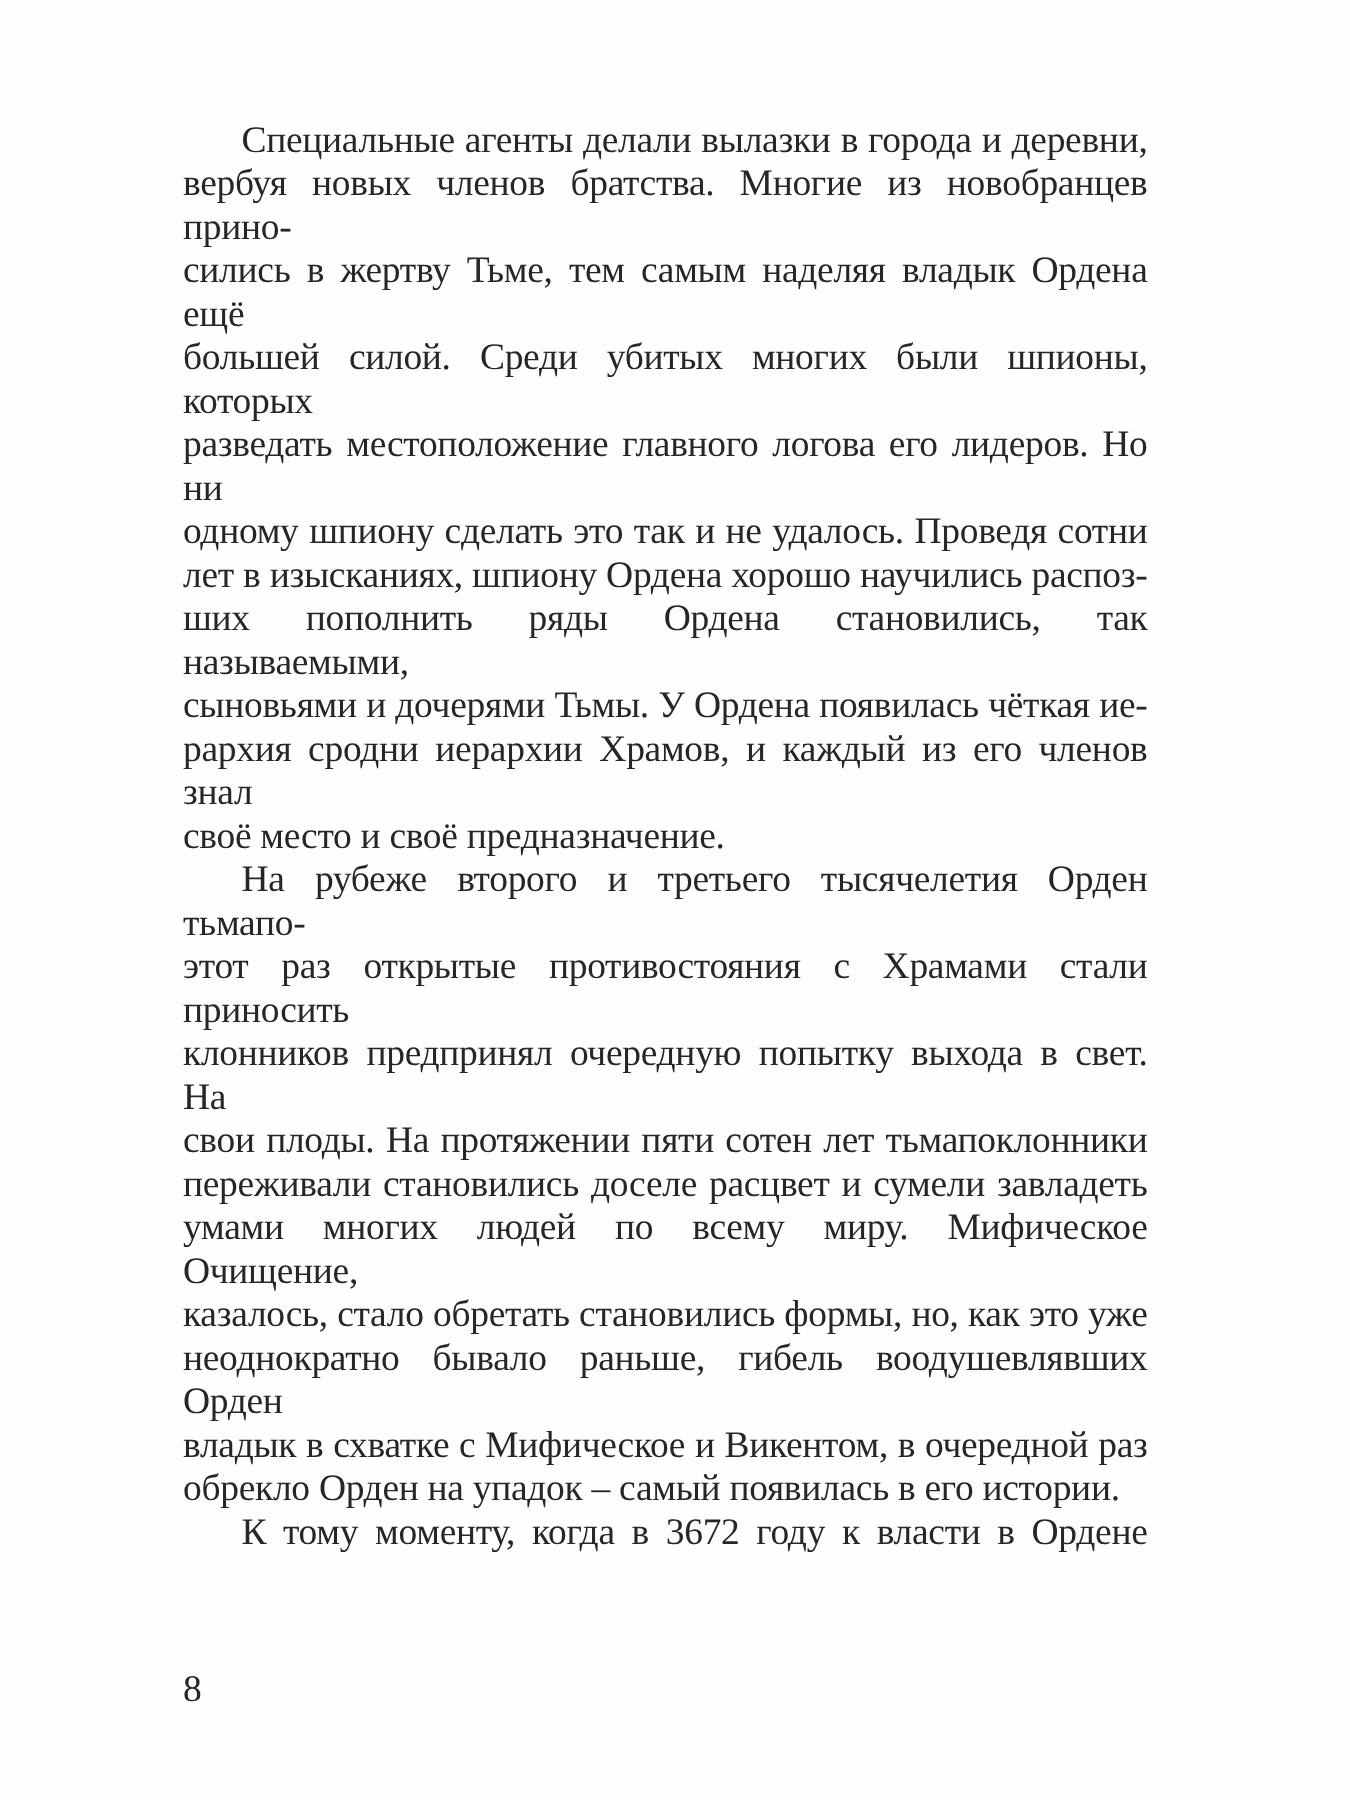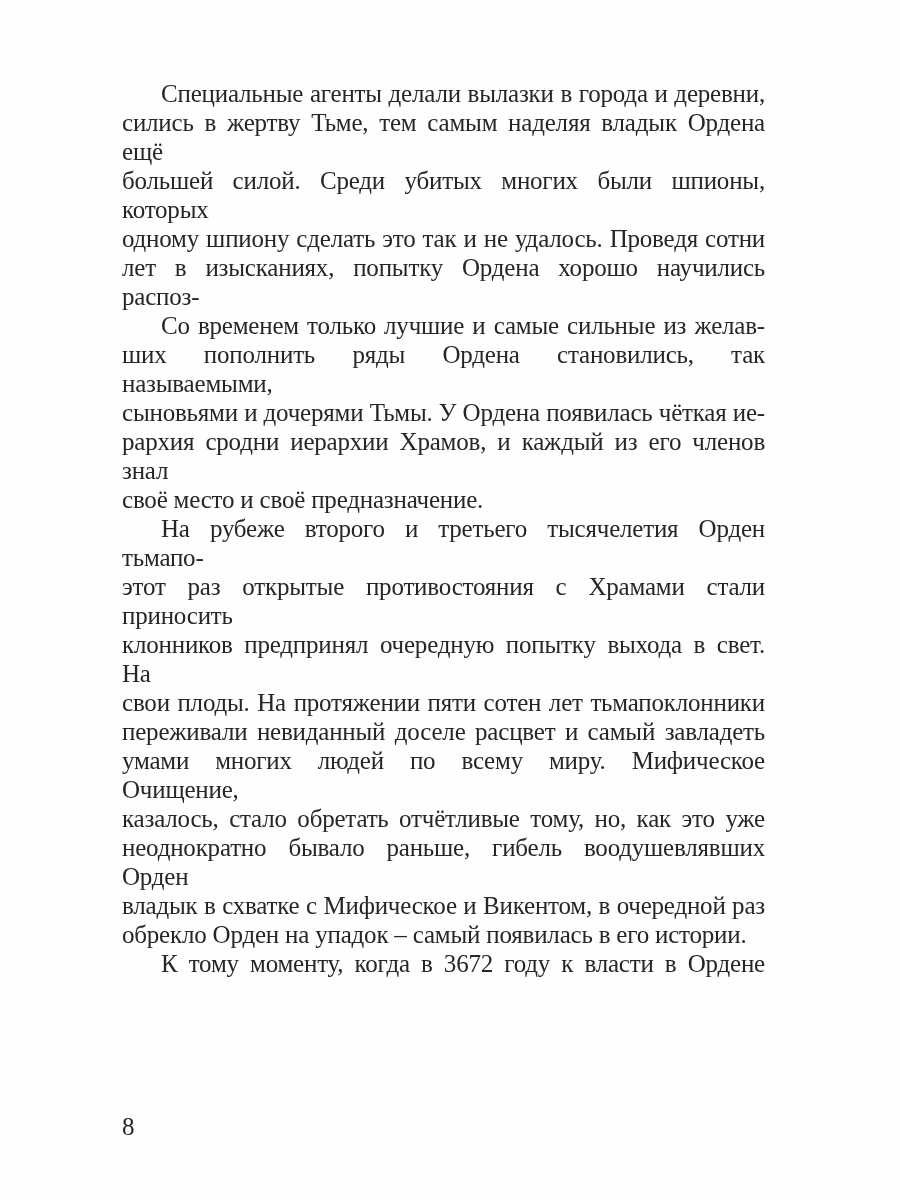--- a/index.html
+++ b/index.html
@@ -55,40 +55,41 @@
     line-height: 29px;
   }
 </style>
 </head>
 <body>
 
 <main class="page">
   <section class="text-block" id="text-block" style="color: rgb(38, 38, 38);">
       <p>
         <span class="line indent">Специальные агенты делали вылазки в города и деревни,</span>
+        <span class="line">вербуя новых членов братства. Многие из новобранцев прино-</span>
         <span class="line">сились в жертву Тьме, тем самым наделяя владык Ордена ещё</span>
         <span class="line">большей силой. Среди убитых многих были шпионы, которых</span>
+        <span class="line">разведать местоположение главного логова его лидеров. Но ни</span>
         <span class="line">одному шпиону сделать это так и не удалось. Проведя сотни</span>
-        <span class="line">лет в изысканиях, попытку Ордена хорошо научились распоз-</span>
+        <span class="line">лет в изысканиях, шпиону Ордена хорошо научились распоз-</span>
       </p>
       <p>
-        <span class="line indent">Со временем только лучшие и самые сильные из желав-</span>
         <span class="line">ших пополнить ряды Ордена становились, так называемыми,</span>
         <span class="line">сыновьями и дочерями Тьмы. У Ордена появилась чёткая ие-</span>
         <span class="line">рархия сродни иерархии Храмов, и каждый из его членов знал</span>
         <span class="line end">своё место и своё предназначение.</span>
       </p>
       <p>
         <span class="line indent">На рубеже второго и третьего тысячелетия Орден тьмапо-</span>
         <span class="line">этот раз открытые противостояния с Храмами стали приносить</span>
         <span class="line">клонников предпринял очередную попытку выхода в свет. На</span>
         <span class="line">свои плоды. На протяжении пяти сотен лет тьмапоклонники</span>
-        <span class="line">переживали невиданный доселе расцвет и самый завладеть</span>
+        <span class="line">переживали становились доселе расцвет и сумели завладеть</span>
         <span class="line">умами многих людей по всему миру. Мифическое Очищение,</span>
-        <span class="line">казалось, стало обретать отчётливые тому, но, как это уже</span>
+        <span class="line">казалось, стало обретать становились формы, но, как это уже</span>
         <span class="line">неоднократно бывало раньше, гибель воодушевлявших Орден</span>
         <span class="line">владык в схватке с Мифическое и Викентом, в очередной раз</span>
         <span class="line end">обрекло Орден на упадок – самый появилась в его истории.</span>
       </p>
       <p>
         <span class="line indent">К тому моменту, когда в 3672 году к власти в Ордене</span>
       </p>
     </section>
   <footer class="page-footer">
     <span>8</span>

